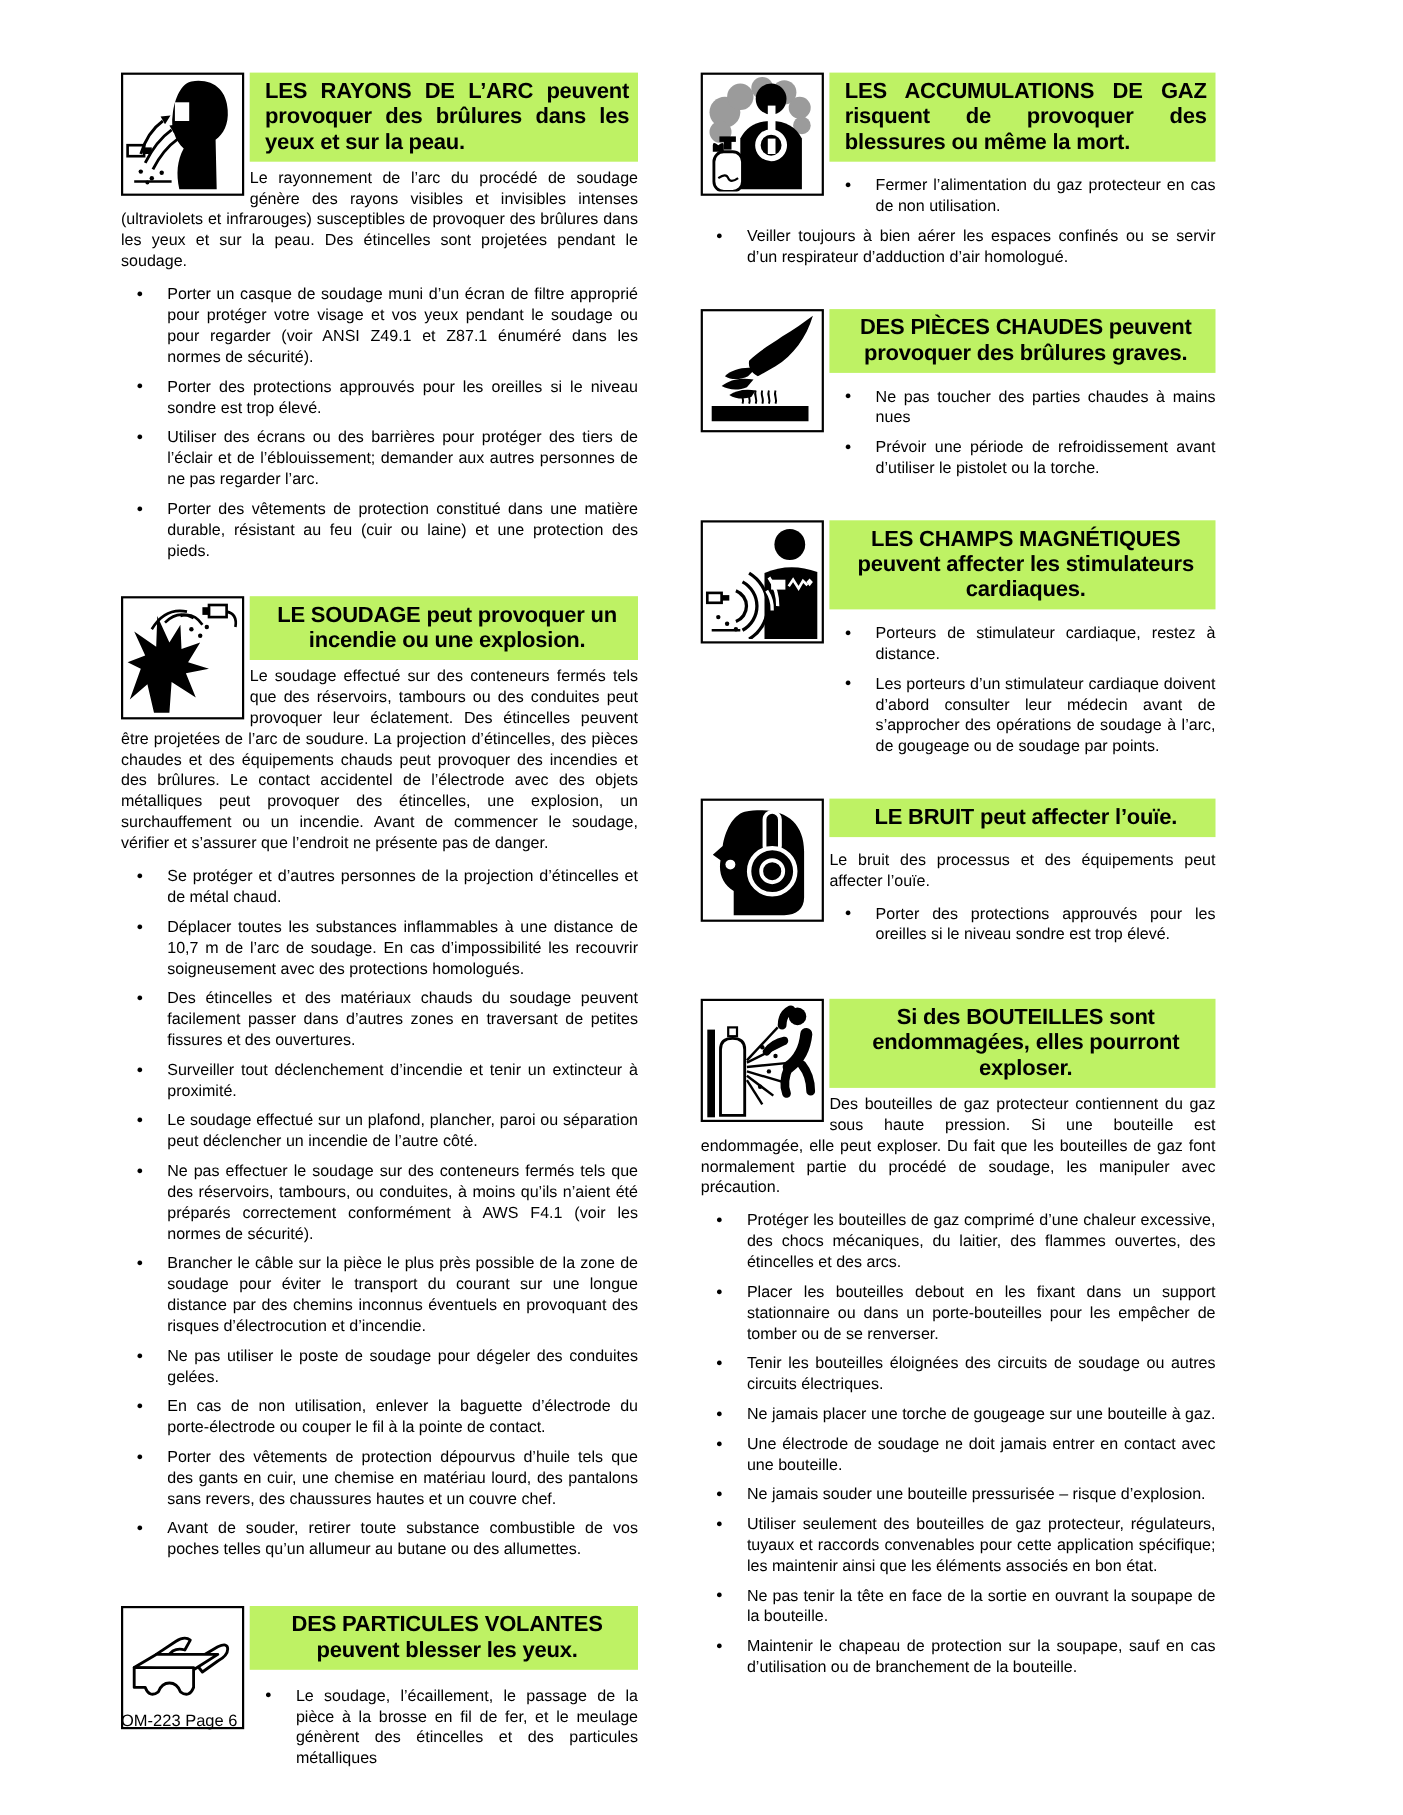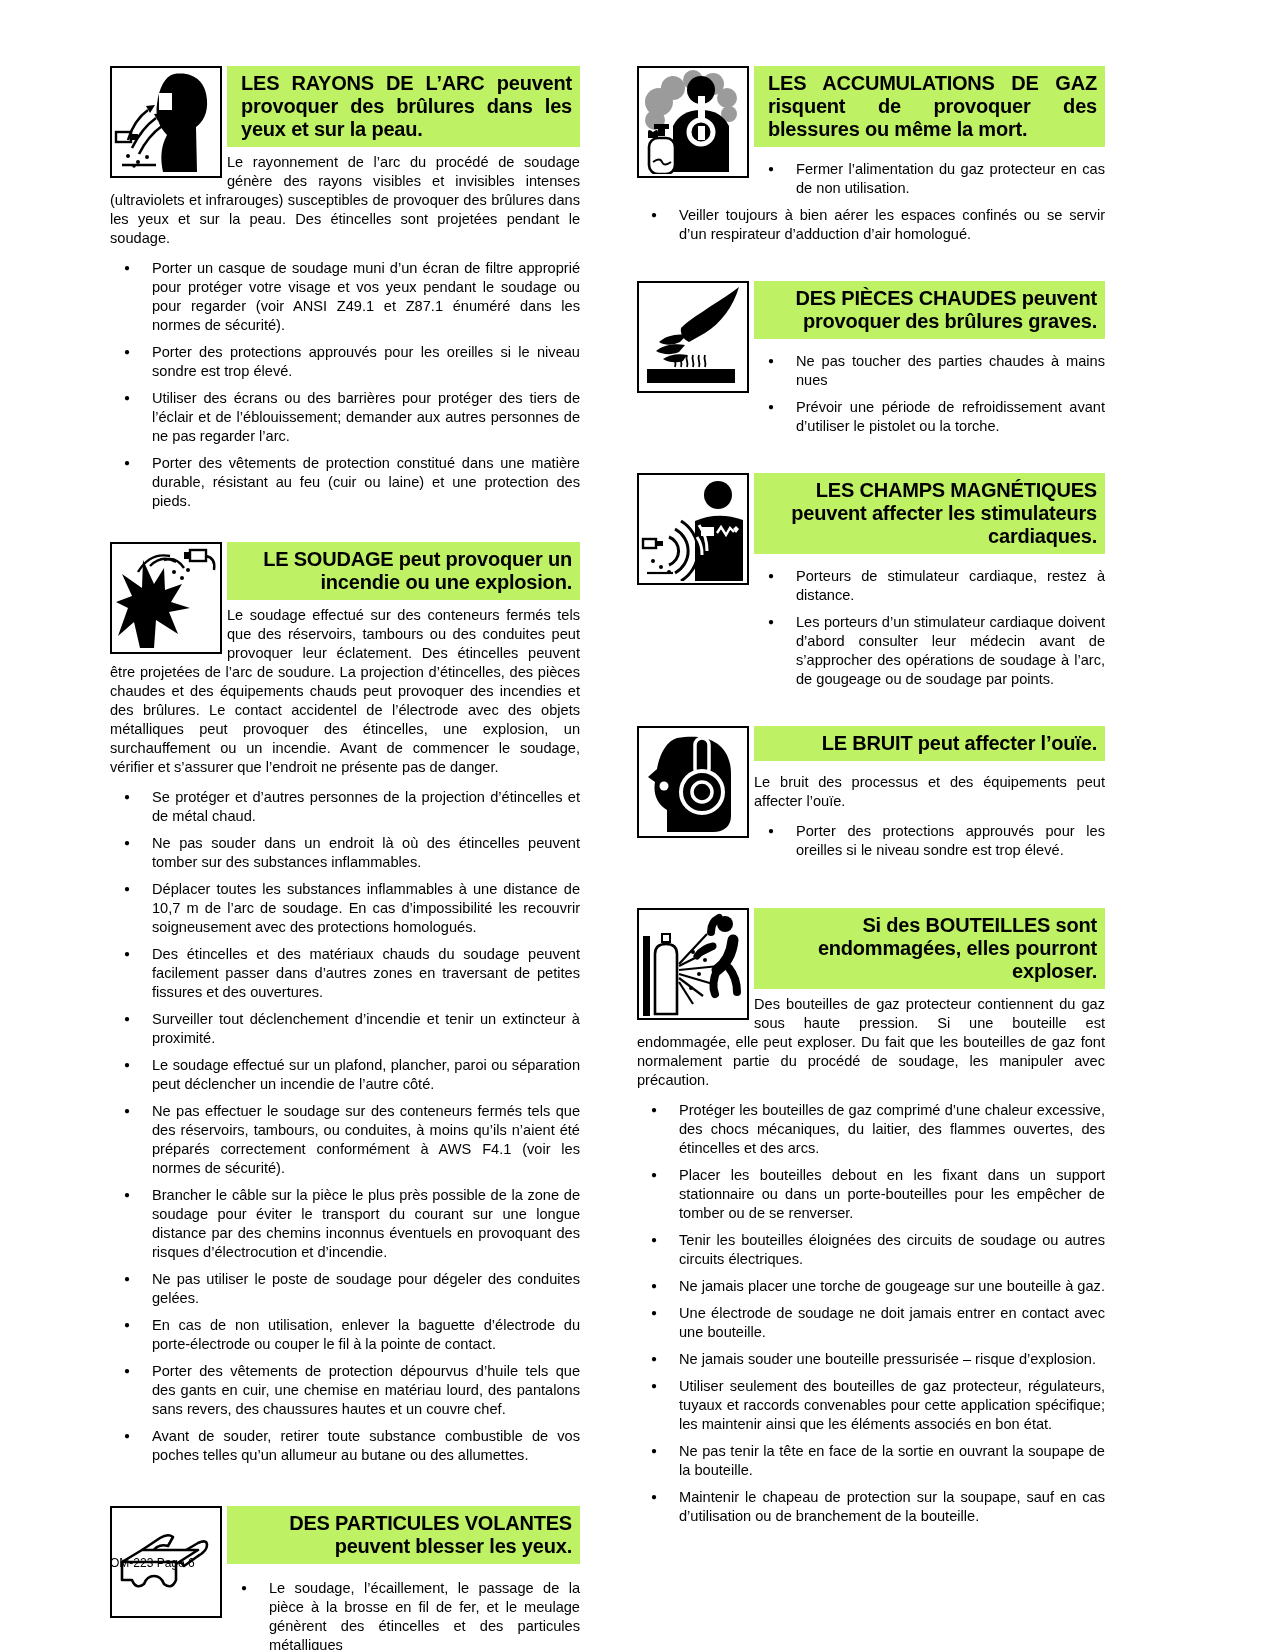--- a/index.html
+++ b/index.html
@@ -10,25 +10,25 @@
   .col.right{left:637px;width:468px;}
   .sec{margin-bottom:24px;}
   .sec::after{content:"";display:block;clear:both;}
   .sec.gap-lg{margin-bottom:34px;}
   .sec.gap-xl{margin-bottom:30px;}
   .icoFloat{float:left;margin:0 5px 4px 0;}
   .iconbox{width:112px;height:112px;border:2.5px solid #000;background:#fff;
            box-sizing:border-box;display:flex;align-items:center;justify-content:center;}
   .bar{display:flow-root;background:#bef264;font-weight:bold;font-size:20px;line-height:23px;
        padding:6px 8px 6px 14px;margin:0;text-align:justify;letter-spacing:-0.2px;}
-  .bar.nojust{text-align:right;}
+  .bar.nojust{text-align:center;}
   .intro{margin:6px 0 10px;text-align:justify;}
   .bullet{display:flow-root;padding-left:42px;text-indent:-28px;text-align:justify;margin:0 0 7px;}
   .dot{display:inline-block;width:28px;text-indent:0;font-size:10px;vertical-align:2px;}
-  .footer{position:absolute;left:110px;top:1556px;font-size:12px;}
+  .footer{position:absolute;left:110px;top:1556px;font-size:15px;}
   svg{display:block;}
 </style>
 </head>
 <body>
 
 <div class="page">
 
   <div class="col left">
 
     <div class="sec">
@@ -84,21 +84,20 @@
                 <circle cx="60" cy="26" r="2"></circle>
                 <circle cx="68" cy="32" r="2"></circle>
                 <circle cx="74" cy="24" r="2"></circle>
               </g>
           </svg>
         </div>
       </div>
       <h2 class="bar nojust">LE SOUDAGE peut provoquer un incendie ou une explosion.</h2>
       <p class="intro">Le soudage effectué sur des conteneurs fermés tels que des réservoirs, tambours ou des conduites peut provoquer leur éclatement. Des étincelles peuvent être projetées de l’arc de soudure. La projection d’étincelles, des pièces chaudes et des équipements chauds peut provoquer des incendies et des brûlures. Le contact accidentel de l’électrode avec des objets métalliques peut provoquer des étincelles, une explosion, un surchauffement ou un incendie. Avant de commencer le soudage, vérifier et s’assurer que l’endroit ne présente pas de danger.</p>
       <div class="bullet"><span class="dot">●</span><span>Se protéger et d’autres personnes de la projection d’étincelles et de métal chaud.</span></div>
-      <div class="bullet"><span class="dot">●</span><span>Ne pas souder dans un endroit là où des étincelles peuvent tomber sur des substances inflammables.</span></div>
       <div class="bullet"><span class="dot">●</span><span>Déplacer toutes les substances inflammables à une distance de 10,7 m de l’arc de soudage. En cas d’impossibilité les recouvrir soigneusement avec des protections homologués.</span></div>
       <div class="bullet"><span class="dot">●</span><span>Des étincelles et des matériaux chauds du soudage peuvent facilement passer dans d’autres zones en traversant de petites fissures et des ouvertures.</span></div>
       <div class="bullet"><span class="dot">●</span><span>Surveiller tout déclenchement d’incendie et tenir un extincteur à proximité.</span></div>
       <div class="bullet"><span class="dot">●</span><span>Le soudage effectué sur un plafond, plancher, paroi ou séparation peut déclencher un incendie de l’autre côté.</span></div>
       <div class="bullet"><span class="dot">●</span><span>Ne pas effectuer le soudage sur des conteneurs fermés tels que des réservoirs, tambours, ou conduites, à moins qu’ils n’aient été préparés correctement conformément à AWS F4.1 (voir les normes de sécurité).</span></div>
       <div class="bullet"><span class="dot">●</span><span>Brancher le câble sur la pièce le plus près possible de la zone de soudage pour éviter le transport du courant sur une longue distance par des chemins inconnus éventuels en provoquant des risques d’électrocution et d’incendie.</span></div>
       <div class="bullet"><span class="dot">●</span><span>Ne pas utiliser le poste de soudage pour dégeler des conduites gelées.</span></div>
       <div class="bullet"><span class="dot">●</span><span>En cas de non utilisation, enlever la baguette d’électrode du porte-électrode ou couper le fil à la pointe de contact.</span></div>
       <div class="bullet"><span class="dot">●</span><span>Porter des vêtements de protection dépourvus d’huile tels que des gants en cuir, une chemise en matériau lourd, des pantalons sans revers, des chaussures hautes et un couvre chef.</span></div>
       <div class="bullet"><span class="dot">●</span><span>Avant de souder, retirer toute substance combustible de vos poches telles qu’un allumeur au butane ou des allumettes.</span></div>

